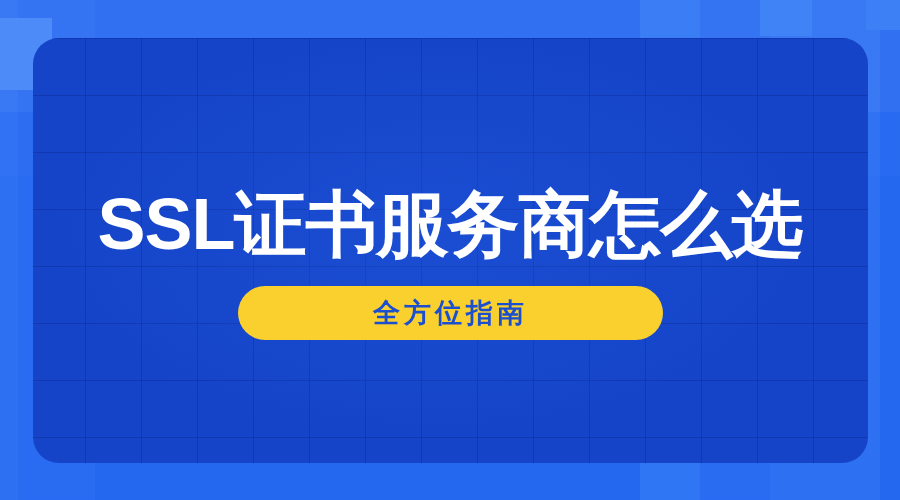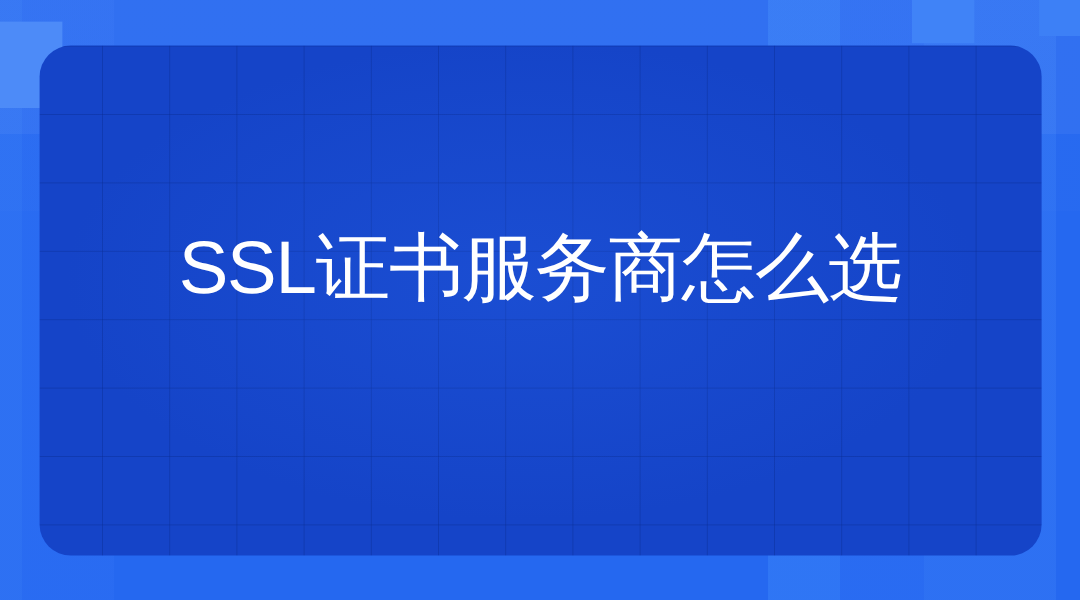--- a/index.html
+++ b/index.html
@@ -129,22 +129,22 @@
     position: absolute;
     inset: 0;
     display: flex;
     flex-direction: column;
     align-items: center;
     justify-content: center;
   }
 
   .title {
     color: #ffffff;
-    font-size: 62px;
-    font-weight: 400;
+    font-size: 72px;
+    font-weight: 700;
     line-height: 1;
     letter-spacing: -1px;
     white-space: nowrap;
     margin: 0;
     padding: 0;
     text-align: left;
     transform: translateY(-26px);
     font-family: "Liberation Sans", "DejaVu Sans", sans-serif;
   }
 
@@ -185,14 +185,17 @@
 
   <div class="panel">
     <div class="panel-grid"></div>
     <div class="panel-sheen"></div>
   </div>
 
   <div class="content">
     <h1 class="title">SSL证书服务商怎么选</h1>
   </div>
 
+  <div class="pill">
+    <span class="pill-label">全方位指南</span>
+  </div>
 
 </div>
 
 </body></html>

